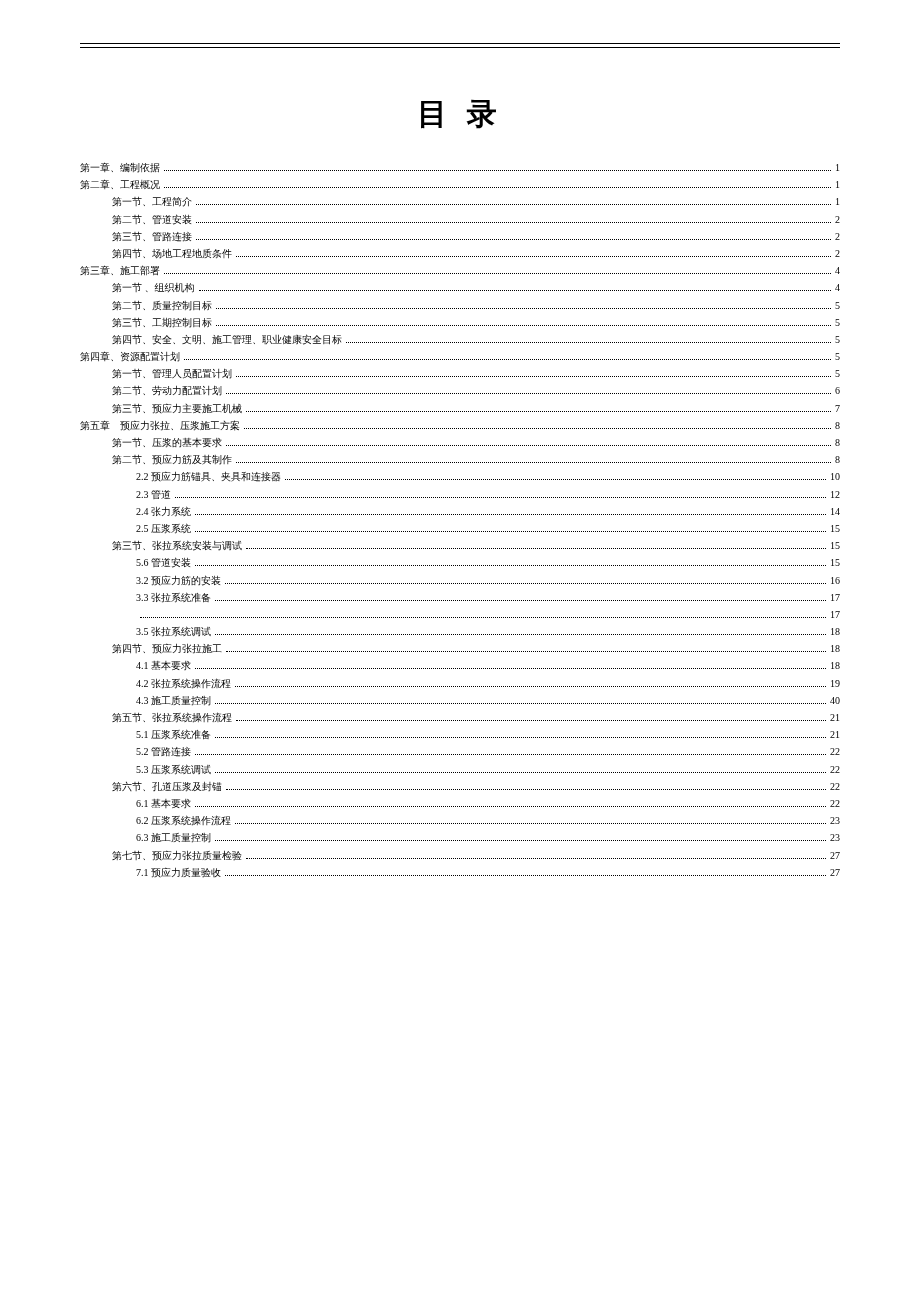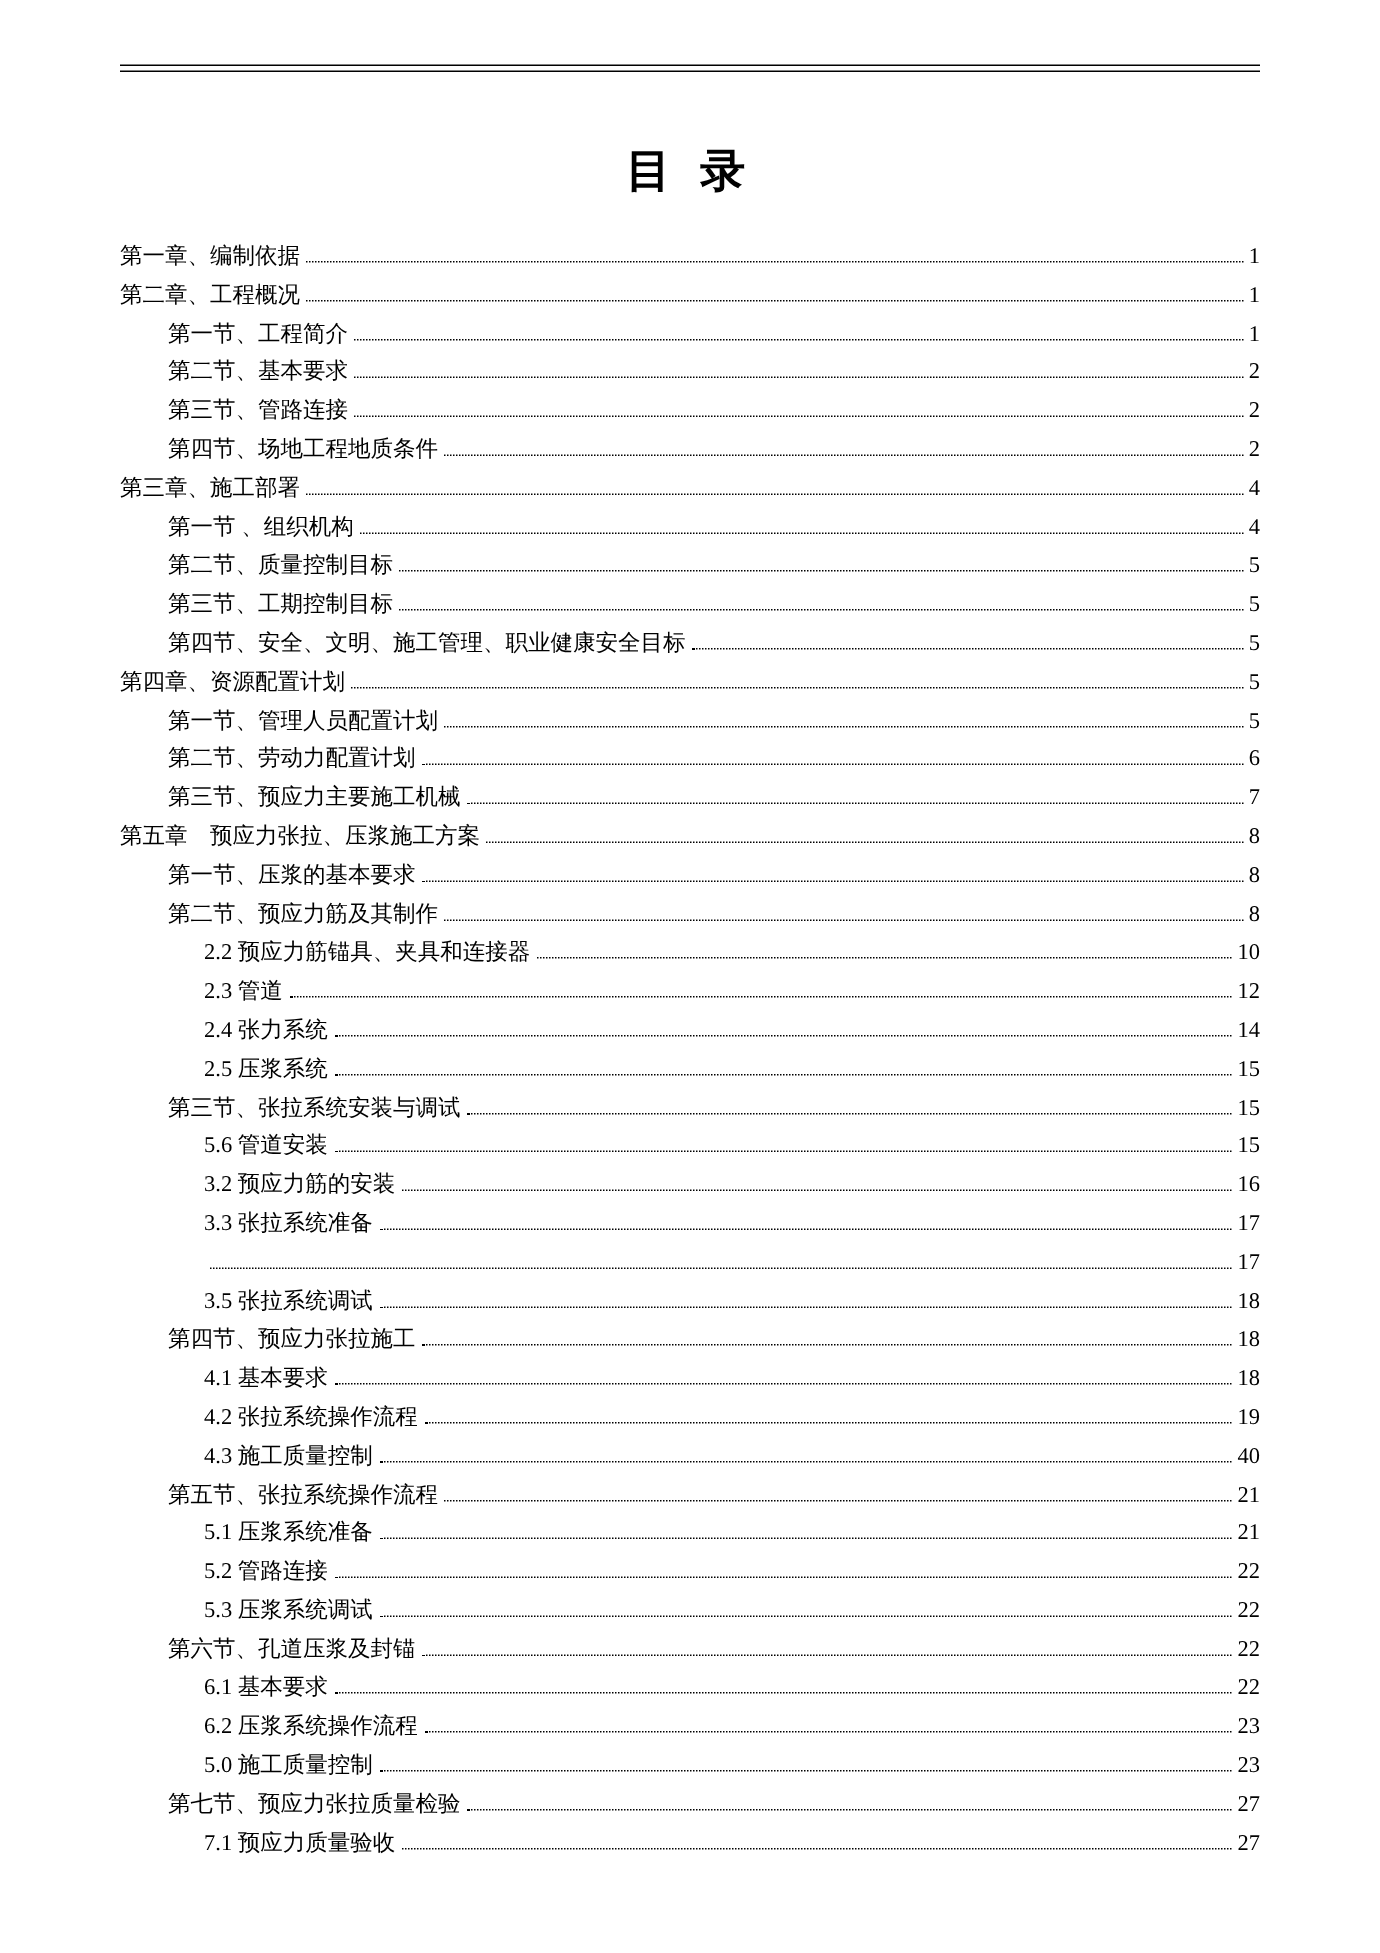--- a/index.html
+++ b/index.html
@@ -22,21 +22,21 @@
       margin-bottom: 46px;
     }
     .title {
       text-align: center;
       font-size: 30px;
       font-weight: bold;
       letter-spacing: 6px;
       margin-bottom: 24px;
       font-family: "SimSun", "宋体", serif;
     }
-    .toc { font-size: 15px; }
+    .toc { font-size: 10px; }
     .toc-row {
       display: flex;
       align-items: baseline;
       line-height: 1.72;
       white-space: nowrap;
     }
     .toc-label { flex: 0 0 auto; }
     .toc-dots {
       flex: 1 1 auto;
       border-bottom: 1.2px dotted #000;
@@ -67,21 +67,21 @@
         <span class="toc-label">第二章、工程概况</span>
         <span class="toc-dots"></span>
         <span class="toc-page">1</span>
       </div>
       <div class="toc-row lvl-1">
         <span class="toc-label">第一节、工程简介</span>
         <span class="toc-dots"></span>
         <span class="toc-page">1</span>
       </div>
       <div class="toc-row lvl-1">
-        <span class="toc-label">第二节、基本要求</span>
+        <span class="toc-label">第二节、管道安装</span>
         <span class="toc-dots"></span>
         <span class="toc-page">2</span>
       </div>
       <div class="toc-row lvl-1">
         <span class="toc-label">第三节、管路连接</span>
         <span class="toc-dots"></span>
         <span class="toc-page">2</span>
       </div>
       <div class="toc-row lvl-1">
         <span class="toc-label">第四节、场地工程地质条件</span>
@@ -246,21 +246,21 @@
         <span class="toc-label">6.1 基本要求</span>
         <span class="toc-dots"></span>
         <span class="toc-page">22</span>
       </div>
       <div class="toc-row lvl-2">
         <span class="toc-label">6.2 压浆系统操作流程</span>
         <span class="toc-dots"></span>
         <span class="toc-page">23</span>
       </div>
       <div class="toc-row lvl-2">
-        <span class="toc-label">5.0 施工质量控制</span>
+        <span class="toc-label">6.3 施工质量控制</span>
         <span class="toc-dots"></span>
         <span class="toc-page">23</span>
       </div>
       <div class="toc-row lvl-1">
         <span class="toc-label">第七节、预应力张拉质量检验</span>
         <span class="toc-dots"></span>
         <span class="toc-page">27</span>
       </div>
       <div class="toc-row lvl-2">
         <span class="toc-label">7.1 预应力质量验收</span>

